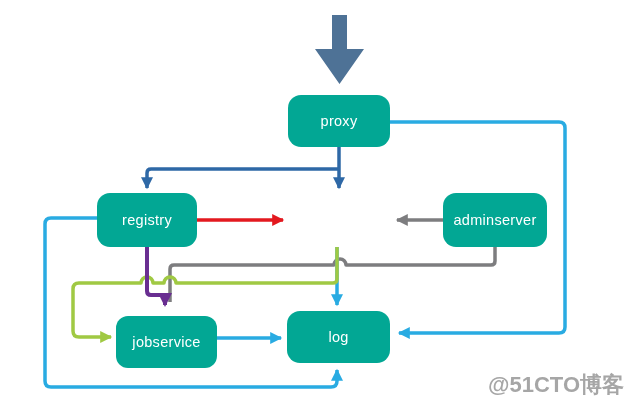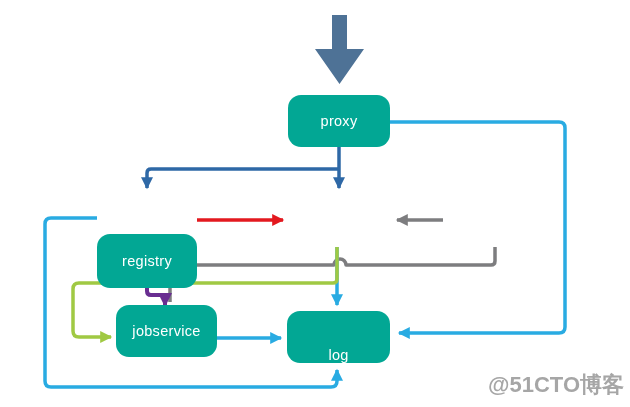--- a/index.html
+++ b/index.html
@@ -13,25 +13,25 @@
     position:relative; width:630px; height:407px; background:#ffffff;
     font-family:"Liberation Sans", sans-serif; overflow:hidden;
   }
   #edges{position:absolute;left:0;top:0;width:630px;height:407px;}
   .node{
     position:absolute; background:var(--c-node); color:var(--c-node_text);
     border-radius:13px; display:flex; align-items:center; justify-content:center;
     font-size:14.5px; letter-spacing:.3px; z-index:2;
   }
   .n-proxy      {left:288px; top:95px;  width:102px; height:52px;justify-content:center;}
-  .n-registry   {left:97px;  top:193px; width:100px; height:54px;margin-top:41px;}
+  .n-registry   {left:97px;  top:193px; width:100px; height:54px;}
   .n-ui         {left:287px; top:193px; width:103px; height:54px;}
   .n-adminserver{left:443px; top:193px; width:104px; height:54px;}
-  .n-jobservice {left:116px; top:305px; width:101px; height:52px;}
-  .n-log        {left:287px; top:311px; width:103px; height:52px;align-items:flex-end;}
+  .n-jobservice {left:116px; top:316px; width:101px; height:52px;border-radius:12px;}
+  .n-log        {left:287px; top:311px; width:103px; height:52px;}
   .edge{fill:none; stroke-linecap:butt; stroke-linejoin:round;}
   .watermark{
     position:absolute; right:6px; bottom:7px; z-index:3;
     color:var(--c-watermark); font-size:22px; font-weight:bold;
     text-shadow:1px 1px 0 #ffffff;
   }
 </style>
 </head>
 <body>
 
@@ -83,20 +83,23 @@
 
     <path class="edge" d="M217,338 L281,338" stroke="var(--c-blue)" stroke-width="3.5" marker-end="url(#m-blue)"></path>
   </svg>
 
   <div class="node n-proxy">
     <span>proxy</span>
   </div>
   <div class="node n-registry">
     <span>registry</span>
   </div>
+  <div class="node n-adminserver">
+    <span>adminserver</span>
+  </div>
   <div class="node n-jobservice">
     <span>jobservice</span>
   </div>
   <div class="node n-log">
     <span>log</span>
   </div>
 
   <div class="watermark">@51CTO博客</div>
 </div>
 

